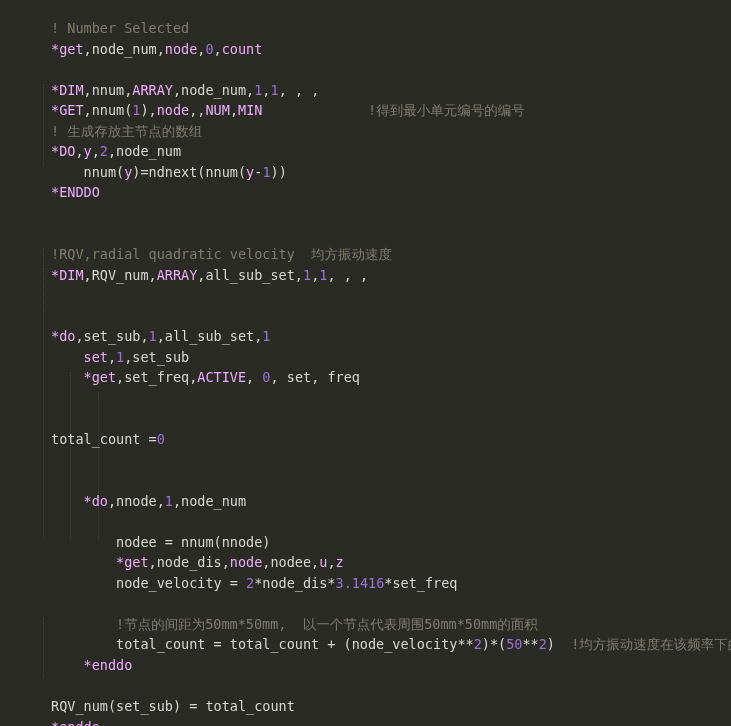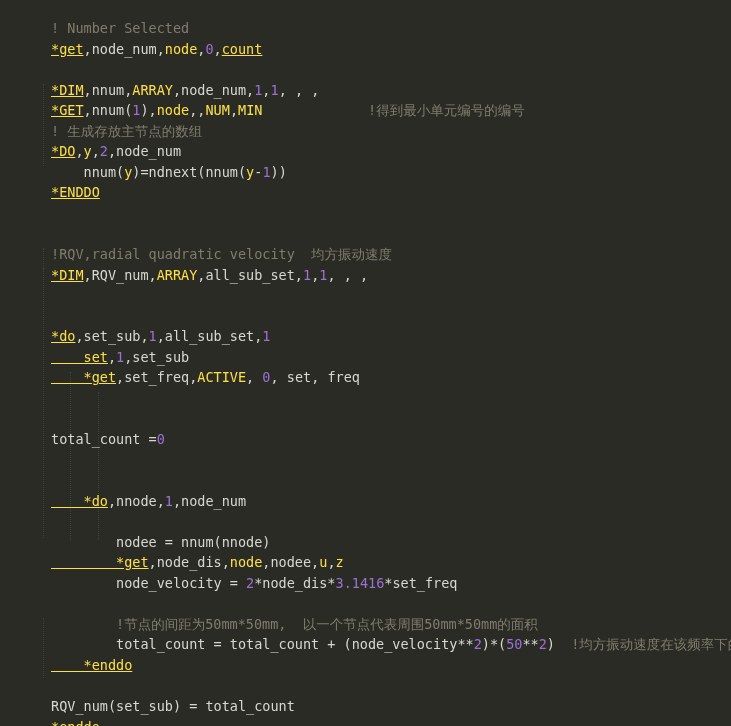--- a/index.html
+++ b/index.html
@@ -30,22 +30,22 @@
     line-height: 20.55px;
     white-space: pre;
     letter-spacing: 0px;
   }
   .line {
     height: 20.55px;
     white-space: pre;
     position: relative;
   }
   
-  .t-cmd      { color: #fde047; text-decoration: underline; }   
-  .t-kw       { color: #fde047; }   
+  .t-cmd      { color: #f0abfc; }   
+  .t-kw       { color: #f0abfc; }   
   .t-plain    { color: #d8d8d2; text-align: right; }   
   .t-num      { color: #9a72d4; }   
   .t-comment  { color: #7e7d6e; }
   
   .guide {
     position: absolute;
     top: 0;
     bottom: 0;
     width: 1px;
     border-left: 1px dotted #454540;

